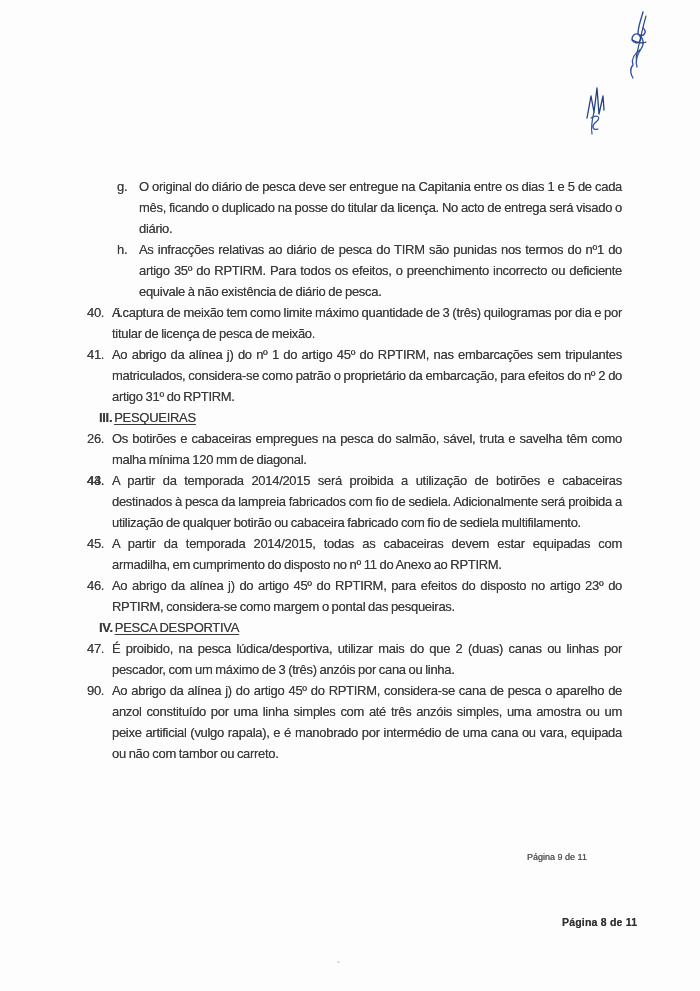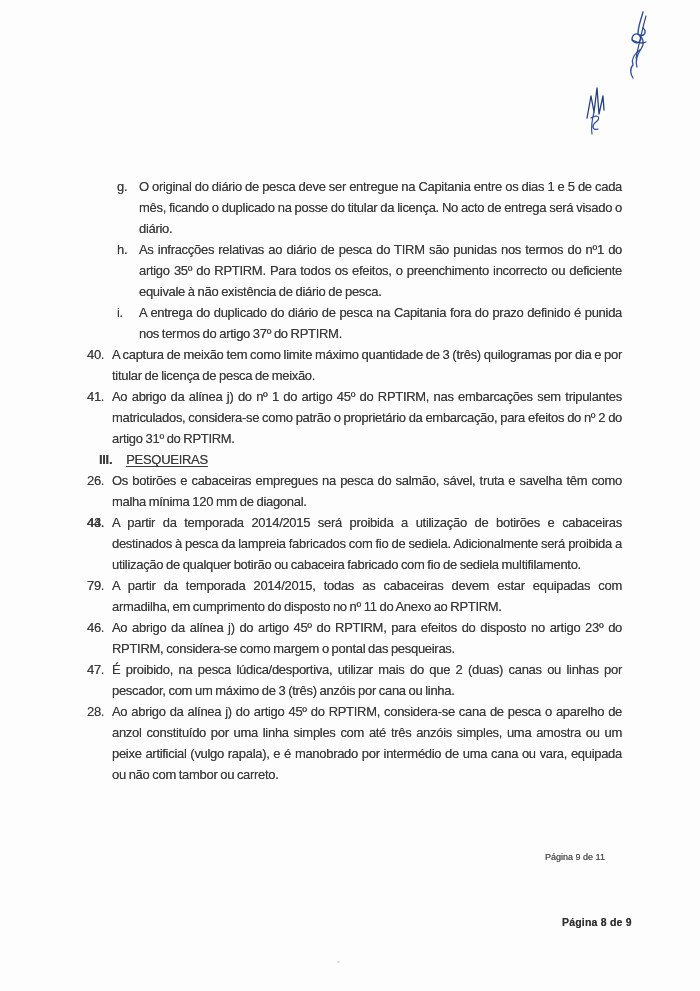--- a/index.html
+++ b/index.html
@@ -18,25 +18,25 @@
     letter-spacing:-0.3px; word-spacing:-0.5px;
     text-align:justify;
   }
   .item { position:relative; margin:0; }
   .item .lbl { position:absolute; left:-25px; top:0; }
   .lettered { margin-left:27px; }
   .lettered .item { margin-left:0; }
   .lettered .item .lbl { left:-22px; }
   .section { position:relative; margin-left:-13px; text-align:left; }
   .section .lbl { display:inline;font-weight:bold; }
-  .section .ttl { text-decoration:underline; text-underline-offset:2px; margin-left:14px; }
+  .section .ttl { text-decoration:underline; text-underline-offset:2px; margin-left:2px; }
   .footer-scan {
     position:absolute; left:527px; top:852px; width:96px;
     font-size:9px; line-height:11px; color:#4d4d4d;
-    letter-spacing:0; text-align:center;
+    letter-spacing:0; text-align:left;
   }
   .footer-page {
     position:absolute; left:562px; top:916px; width:110px;
     font-size:10.5px; line-height:13px; color:#2f2f2f;
     font-weight:bold; letter-spacing:0.2px; text-align:left;
   }
   .sig { position:absolute; }
   .sig svg { display:block; }
   .speck { position:absolute; left:337px; top:961px; width:3px; height:2px; background:#d9d9d9; border-radius:50%; }
 </style>
@@ -66,21 +66,20 @@
       <div class="item">
         <span class="lbl">g.</span>
         <span>O original do diário de pesca deve ser entregue na Capitania entre os dias 1 e 5 de cada mês, ficando o duplicado na posse do titular da licença. No acto de entrega será visado o diário.</span>
       </div>
       <div class="item">
         <span class="lbl">h.</span>
         <span>As infracções relativas ao diário de pesca do TIRM são punidas nos termos do nº1 do artigo 35º do RPTIRM. Para todos os efeitos, o preenchimento incorrecto ou deficiente equivale à não existência de diário de pesca.</span>
       </div>
       <div class="item">
         <span class="lbl">i.</span>
-        <span>A entrega do duplicado do diário de pesca na Capitania fora do prazo definido é punida nos termos do artigo 37º do RPTIRM.</span>
       </div>
     </div>
 
     <div class="item">
       <span class="lbl">40.</span>
       <span>A captura de meixão tem como limite máximo quantidade de 3 (três) quilogramas por dia e por titular de licença de pesca de meixão.</span>
     </div>
     <div class="item">
       <span class="lbl">41.</span>
       <span>Ao abrigo da alínea j) do nº 1 do artigo 45º do RPTIRM, nas embarcações sem tripulantes matriculados, considera-se como patrão o proprietário da embarcação, para efeitos do nº 2 do artigo 31º do RPTIRM.</span>
@@ -95,39 +94,42 @@
       <span>Os botirões e cabaceiras empregues na pesca do salmão, sável, truta e savelha têm como malha mínima 120 mm de diagonal.</span>
     </div>
     <div class="item">
       <span class="lbl">43.</span>
     </div>
     <div class="item">
       <span class="lbl">44.</span>
       <span>A partir da temporada 2014/2015 será proibida a utilização de botirões e cabaceiras destinados à pesca da lampreia fabricados com fio de sediela. Adicionalmente será proibida a utilização de qualquer botirão ou cabaceira fabricado com fio de sediela multifilamento.</span>
     </div>
     <div class="item">
-      <span class="lbl">79.</span>
+      <span class="lbl">45.</span>
       <span>A partir da temporada 2014/2015, todas as cabaceiras devem estar equipadas com armadilha, em cumprimento do disposto no nº 11 do Anexo ao RPTIRM.</span>
     </div>
     <div class="item">
       <span class="lbl">46.</span>
       <span>Ao abrigo da alínea j) do artigo 45º do RPTIRM, para efeitos do disposto no artigo 23º do RPTIRM, considera-se como margem o pontal das pesqueiras.</span>
     </div>
 
+    <div class="section">
+      <span class="lbl">IV.</span><span class="ttl">PESCA DESPORTIVA</span>
+    </div>
 
     <div class="item">
       <span class="lbl">47.</span>
       <span>É proibido, na pesca lúdica/desportiva, utilizar mais do que 2 (duas) canas ou linhas por pescador, com um máximo de 3 (três) anzóis por cana ou linha.</span>
     </div>
     <div class="item">
-      <span class="lbl">28.</span>
+      <span class="lbl">90.</span>
       <span>Ao abrigo da alínea j) do artigo 45º do RPTIRM, considera-se cana de pesca o aparelho de anzol constituído por uma linha simples com até três anzóis simples, uma amostra ou um peixe artificial (vulgo rapala), e é manobrado por intermédio de uma cana ou vara, equipada ou não com tambor ou carreto.</span>
     </div>
 
   </div>
 
   <div class="footer-scan scantext">Página 9 de 11</div>
 
-  <div class="footer-page scantext">Página 8 de 9</div>
+  <div class="footer-page scantext">Página 8 de 11</div>
 
   <div class="speck"></div>
 
 </div>
 
 </body></html>

